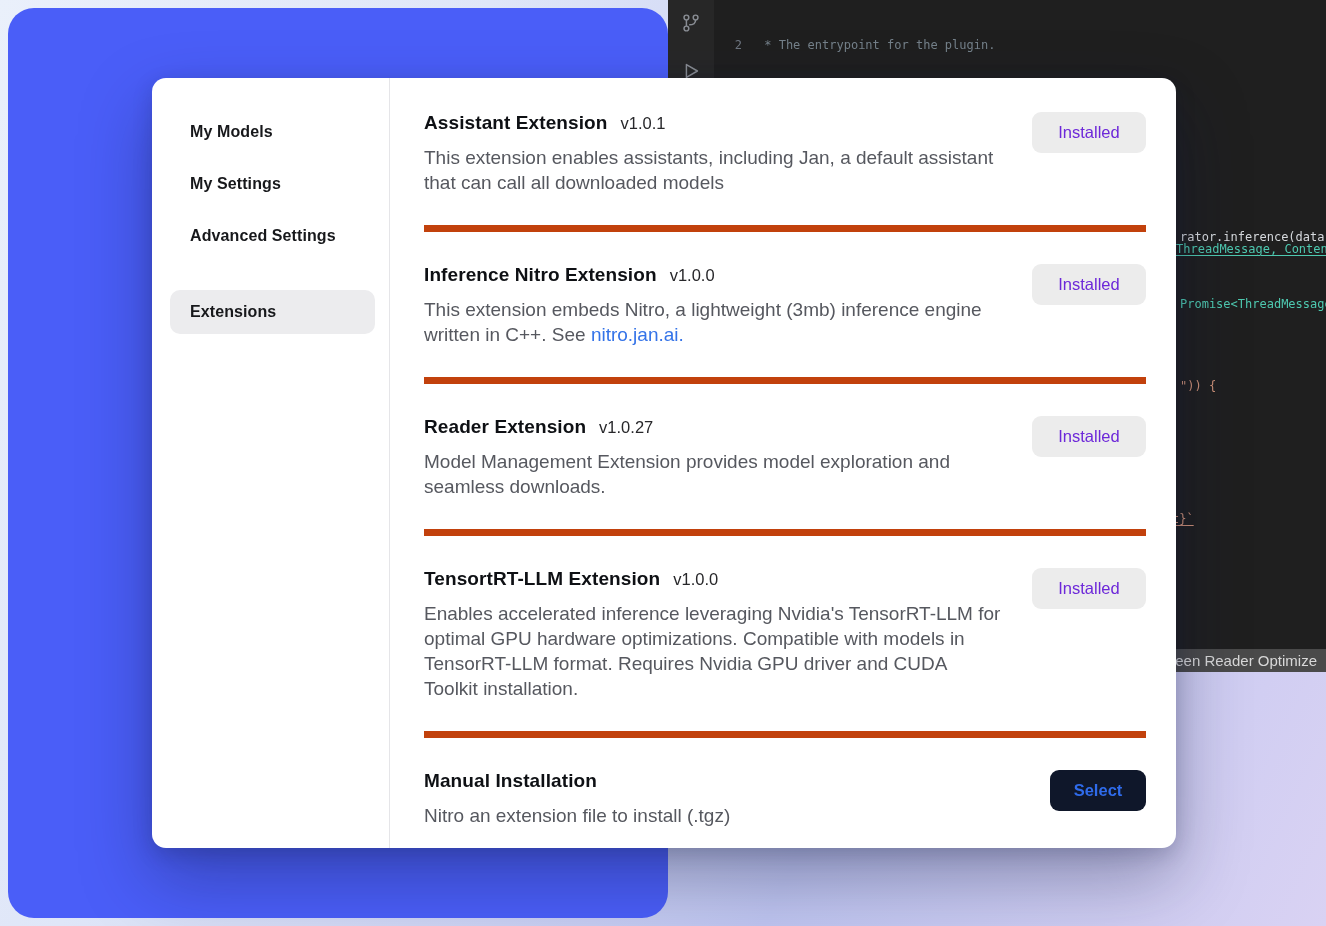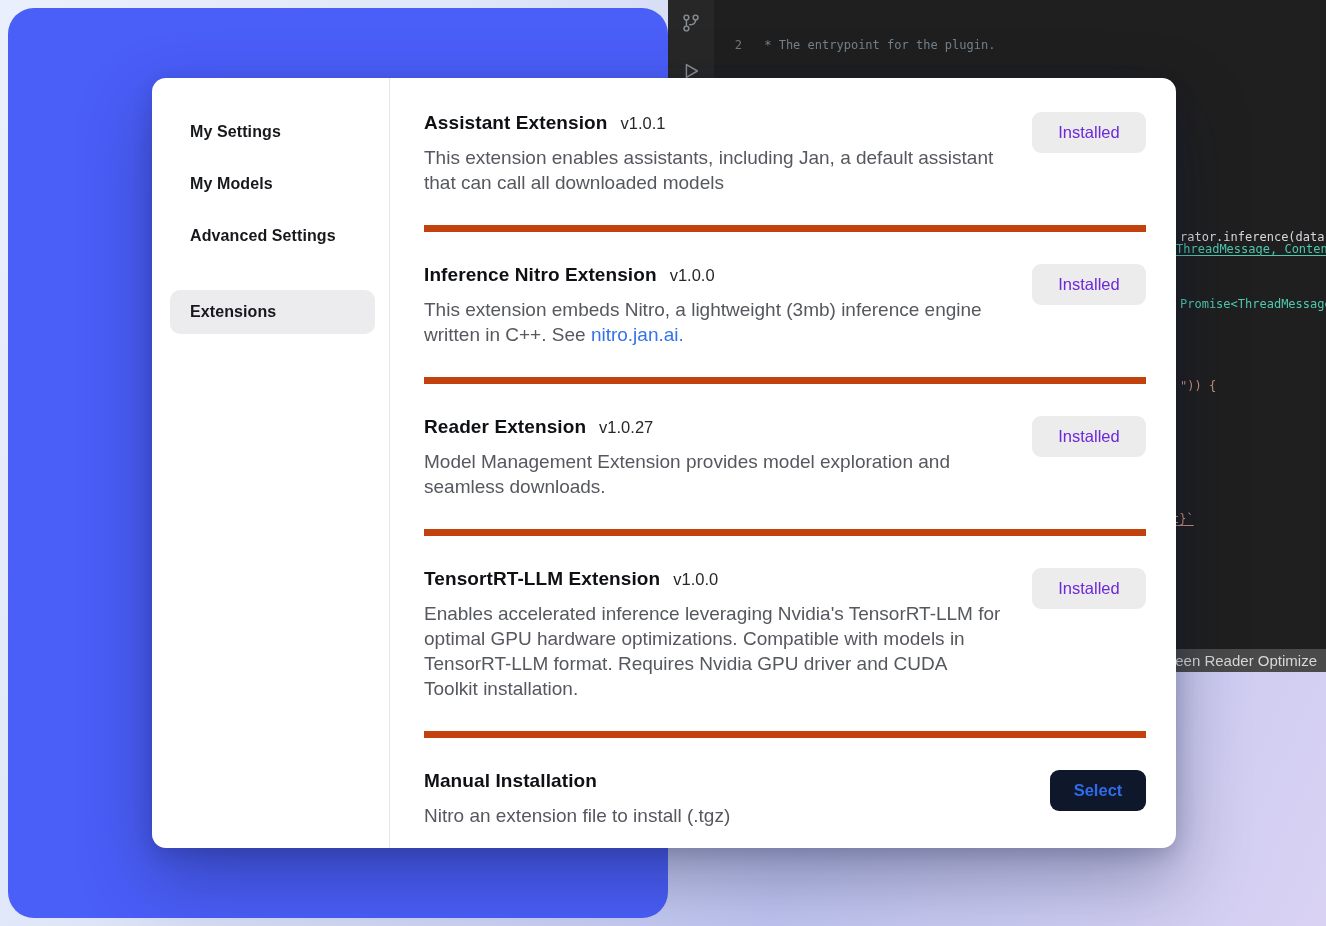--- a/index.html
+++ b/index.html
@@ -143,22 +143,22 @@
   <div class="frag frag-string frag-ul" style="left:504px; top:512px;">t}`</div>
 
   <div class="status-bar">
     <span class="status-prefix">go</span>
     <span class="status-chip">Screen Reader Optimize</span>
   </div>
 </div>
 
 <div class="modal">
   <div class="sidebar">
+    <div class="side-item">My Models</div>
     <div class="side-item">My Settings</div>
-    <div class="side-item">My Models</div>
     <div class="side-item">Advanced Settings</div>
     <div class="side-item active">Extensions</div>
   </div>
 
   <div class="content">
 
     <div class="ext-row first">
       <div class="ext-info">
         <div class="ext-title-row">
           <span class="ext-title">Assistant Extension</span>

